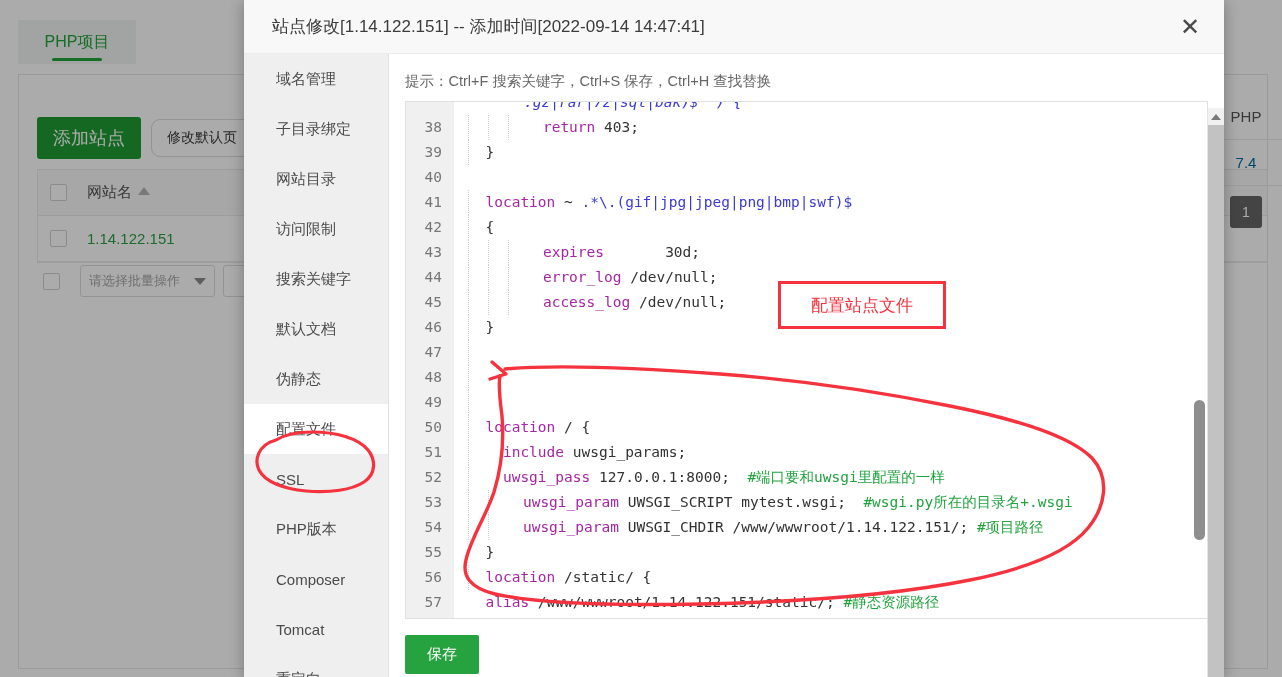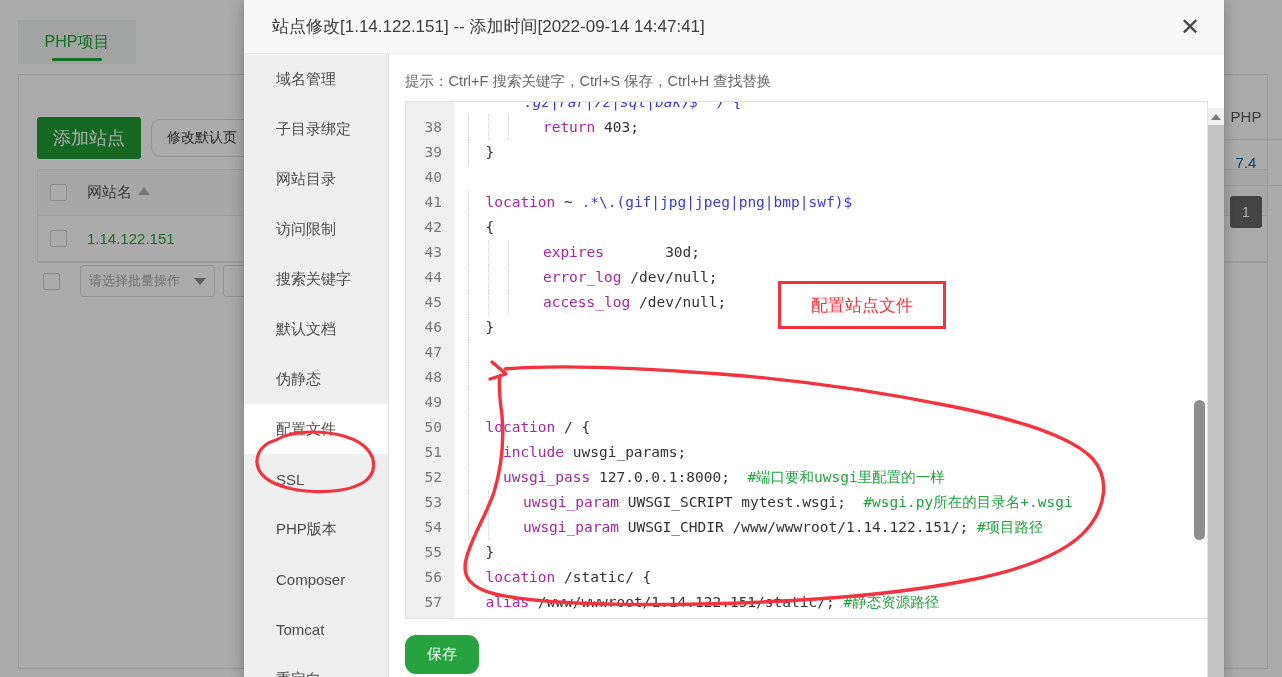--- a/index.html
+++ b/index.html
@@ -177,21 +177,21 @@
     position: absolute; right: 2px; top: 2px; bottom: 2px; width: 11px;
     background: transparent;
   }
   .ed-thumb {
     position: absolute; left: 0; width: 11px; border-radius: 6px;
     background: #8e8e8e;
   }
 
   .save-btn {
     margin-top: 16px; background: #26a33f; color: #fff; border: none;
-    padding: 10px 22px; font-size: 15px; border-radius: 11px; cursor: pointer;
+    padding: 10px 22px; font-size: 15px; border-radius: 2px; cursor: pointer;
   }
 
   
   .modal-scroll {
     position: absolute; right: 0; top: 54px; bottom: 0; width: 17px;
     background: #f1f1f1; border-left: 1px solid #e4e4e4;
   }
   .ms-arrow {
     height: 17px; display: flex; align-items: center; justify-content: center;
     background: #f1f1f1;

